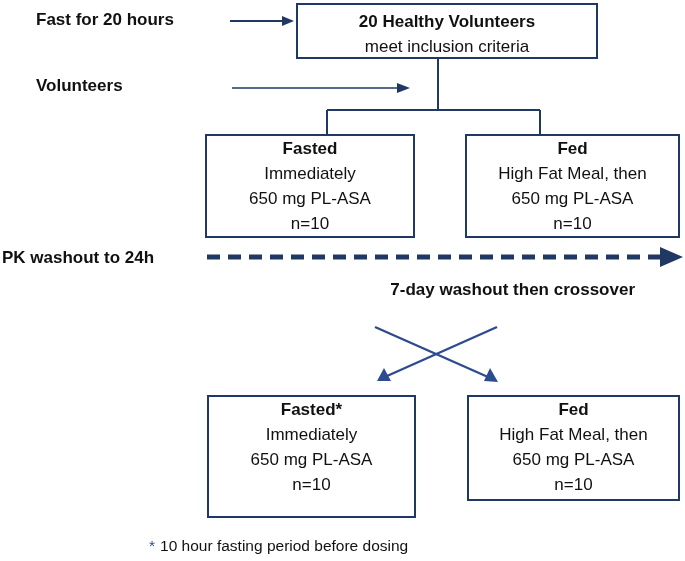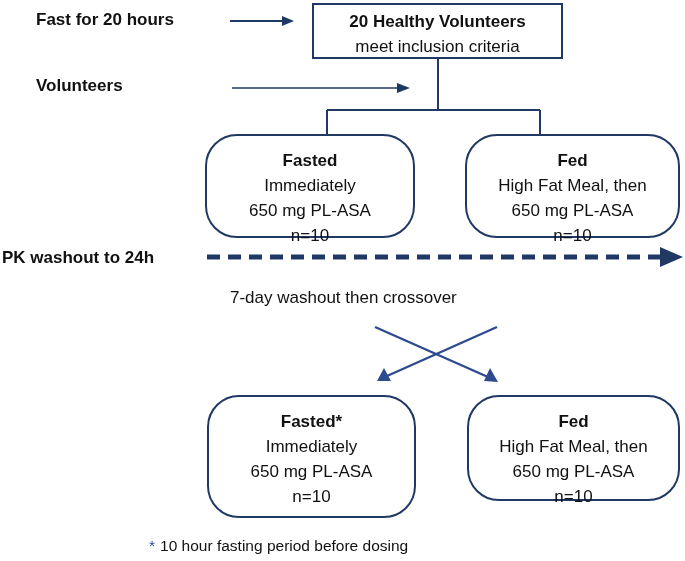--- a/index.html
+++ b/index.html
@@ -38,24 +38,24 @@
     position:absolute;
     box-sizing:border-box;
     border:2px solid var(--navy);
     background:var(--bg);
     text-align:center;
     font-size:17px;
   }
   .box .bt{font-weight:bold;display:block;}
   .box .bl{display:block;}
   .box-top{line-height:25px;padding-top:4px;}
-  .box-branch{line-height:25px;padding-top:12px;border-radius:32px;}
+  .box-branch{line-height:25px;padding-top:0;}
   .washout{
-    position:absolute;left:230px;top:288px;width:405px;
-    text-align:left;font-weight:normal;font-size:17px;white-space:nowrap;
+    position:absolute;left:230px;top:280px;width:405px;
+    text-align:right;font-weight:bold;font-size:17px;white-space:nowrap;
   }
   .footnote{
     position:absolute;left:133px;top:537px;
     font-size:15.5px;font-weight:normal;white-space:nowrap;margin-left:16px;
   }
   .footnote .fmark{color:var(--footnote-marker-blue);margin-right:5px;}
 </style>
 </head>
 <body>
 
@@ -77,21 +77,21 @@
     <line class="conn-x" x1="375" y1="327" x2="488" y2="377"></line>
     <polygon class="ah-blue" points="498,382 484,381 490,368"></polygon>
     <line class="conn-x" x1="497" y1="327" x2="387" y2="376"></line>
     <polygon class="ah-blue" points="377,381 391,381 384,368"></polygon>
   </svg>
 
   <div class="lbl" style="left:36px;top:10px">Fast for 20 hours</div>
 
   <div class="lbl" style="left:36px;top:76px">Volunteers</div>
 
-  <div class="box box-top" style="left:312px;top:3px;width:251px;height:56px">
+  <div class="box box-top" style="left:296px;top:3px;width:302px;height:56px">
     <span class="bt">20 Healthy Volunteers</span>
     <span class="bl">meet inclusion criteria</span>
   </div>
 
   <div class="box box-branch" style="left:205px;top:134px;width:210px;height:104px">
     <span class="bt">Fasted</span>
     <span class="bl">Immediately</span>
     <span class="bl">650 mg PL-ASA</span>
     <span class="bl">n=10</span>
   </div>

